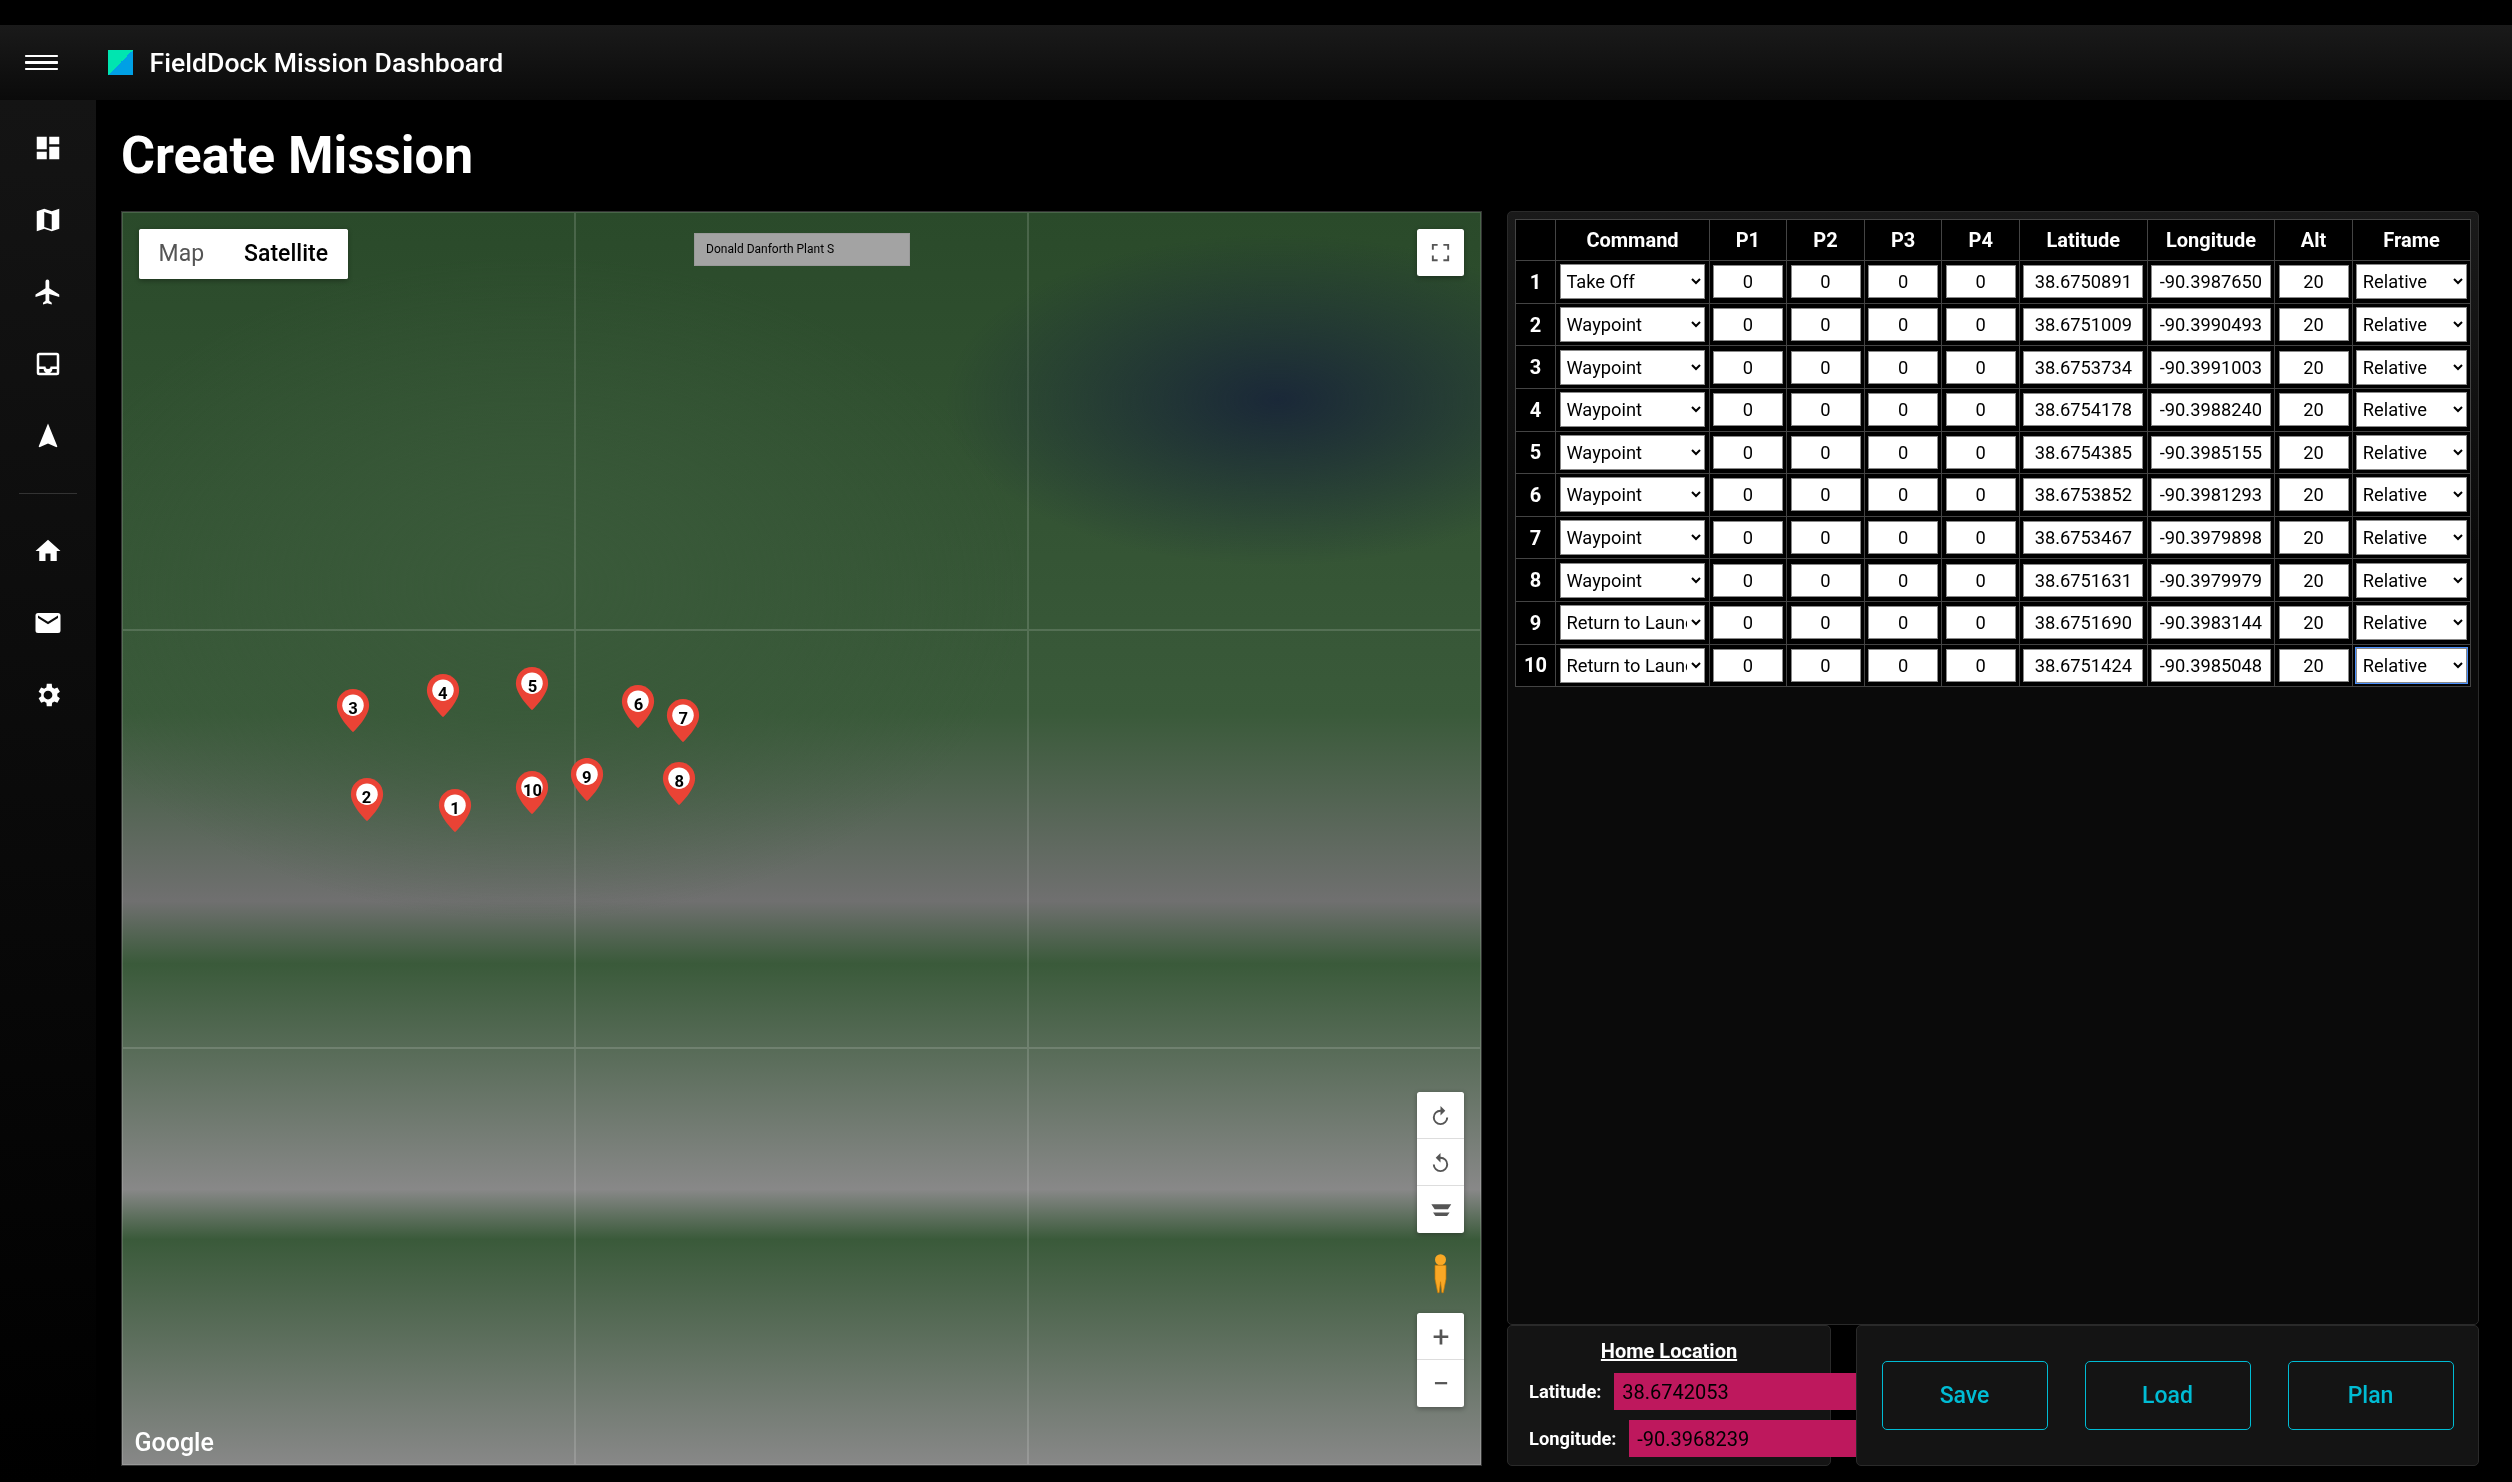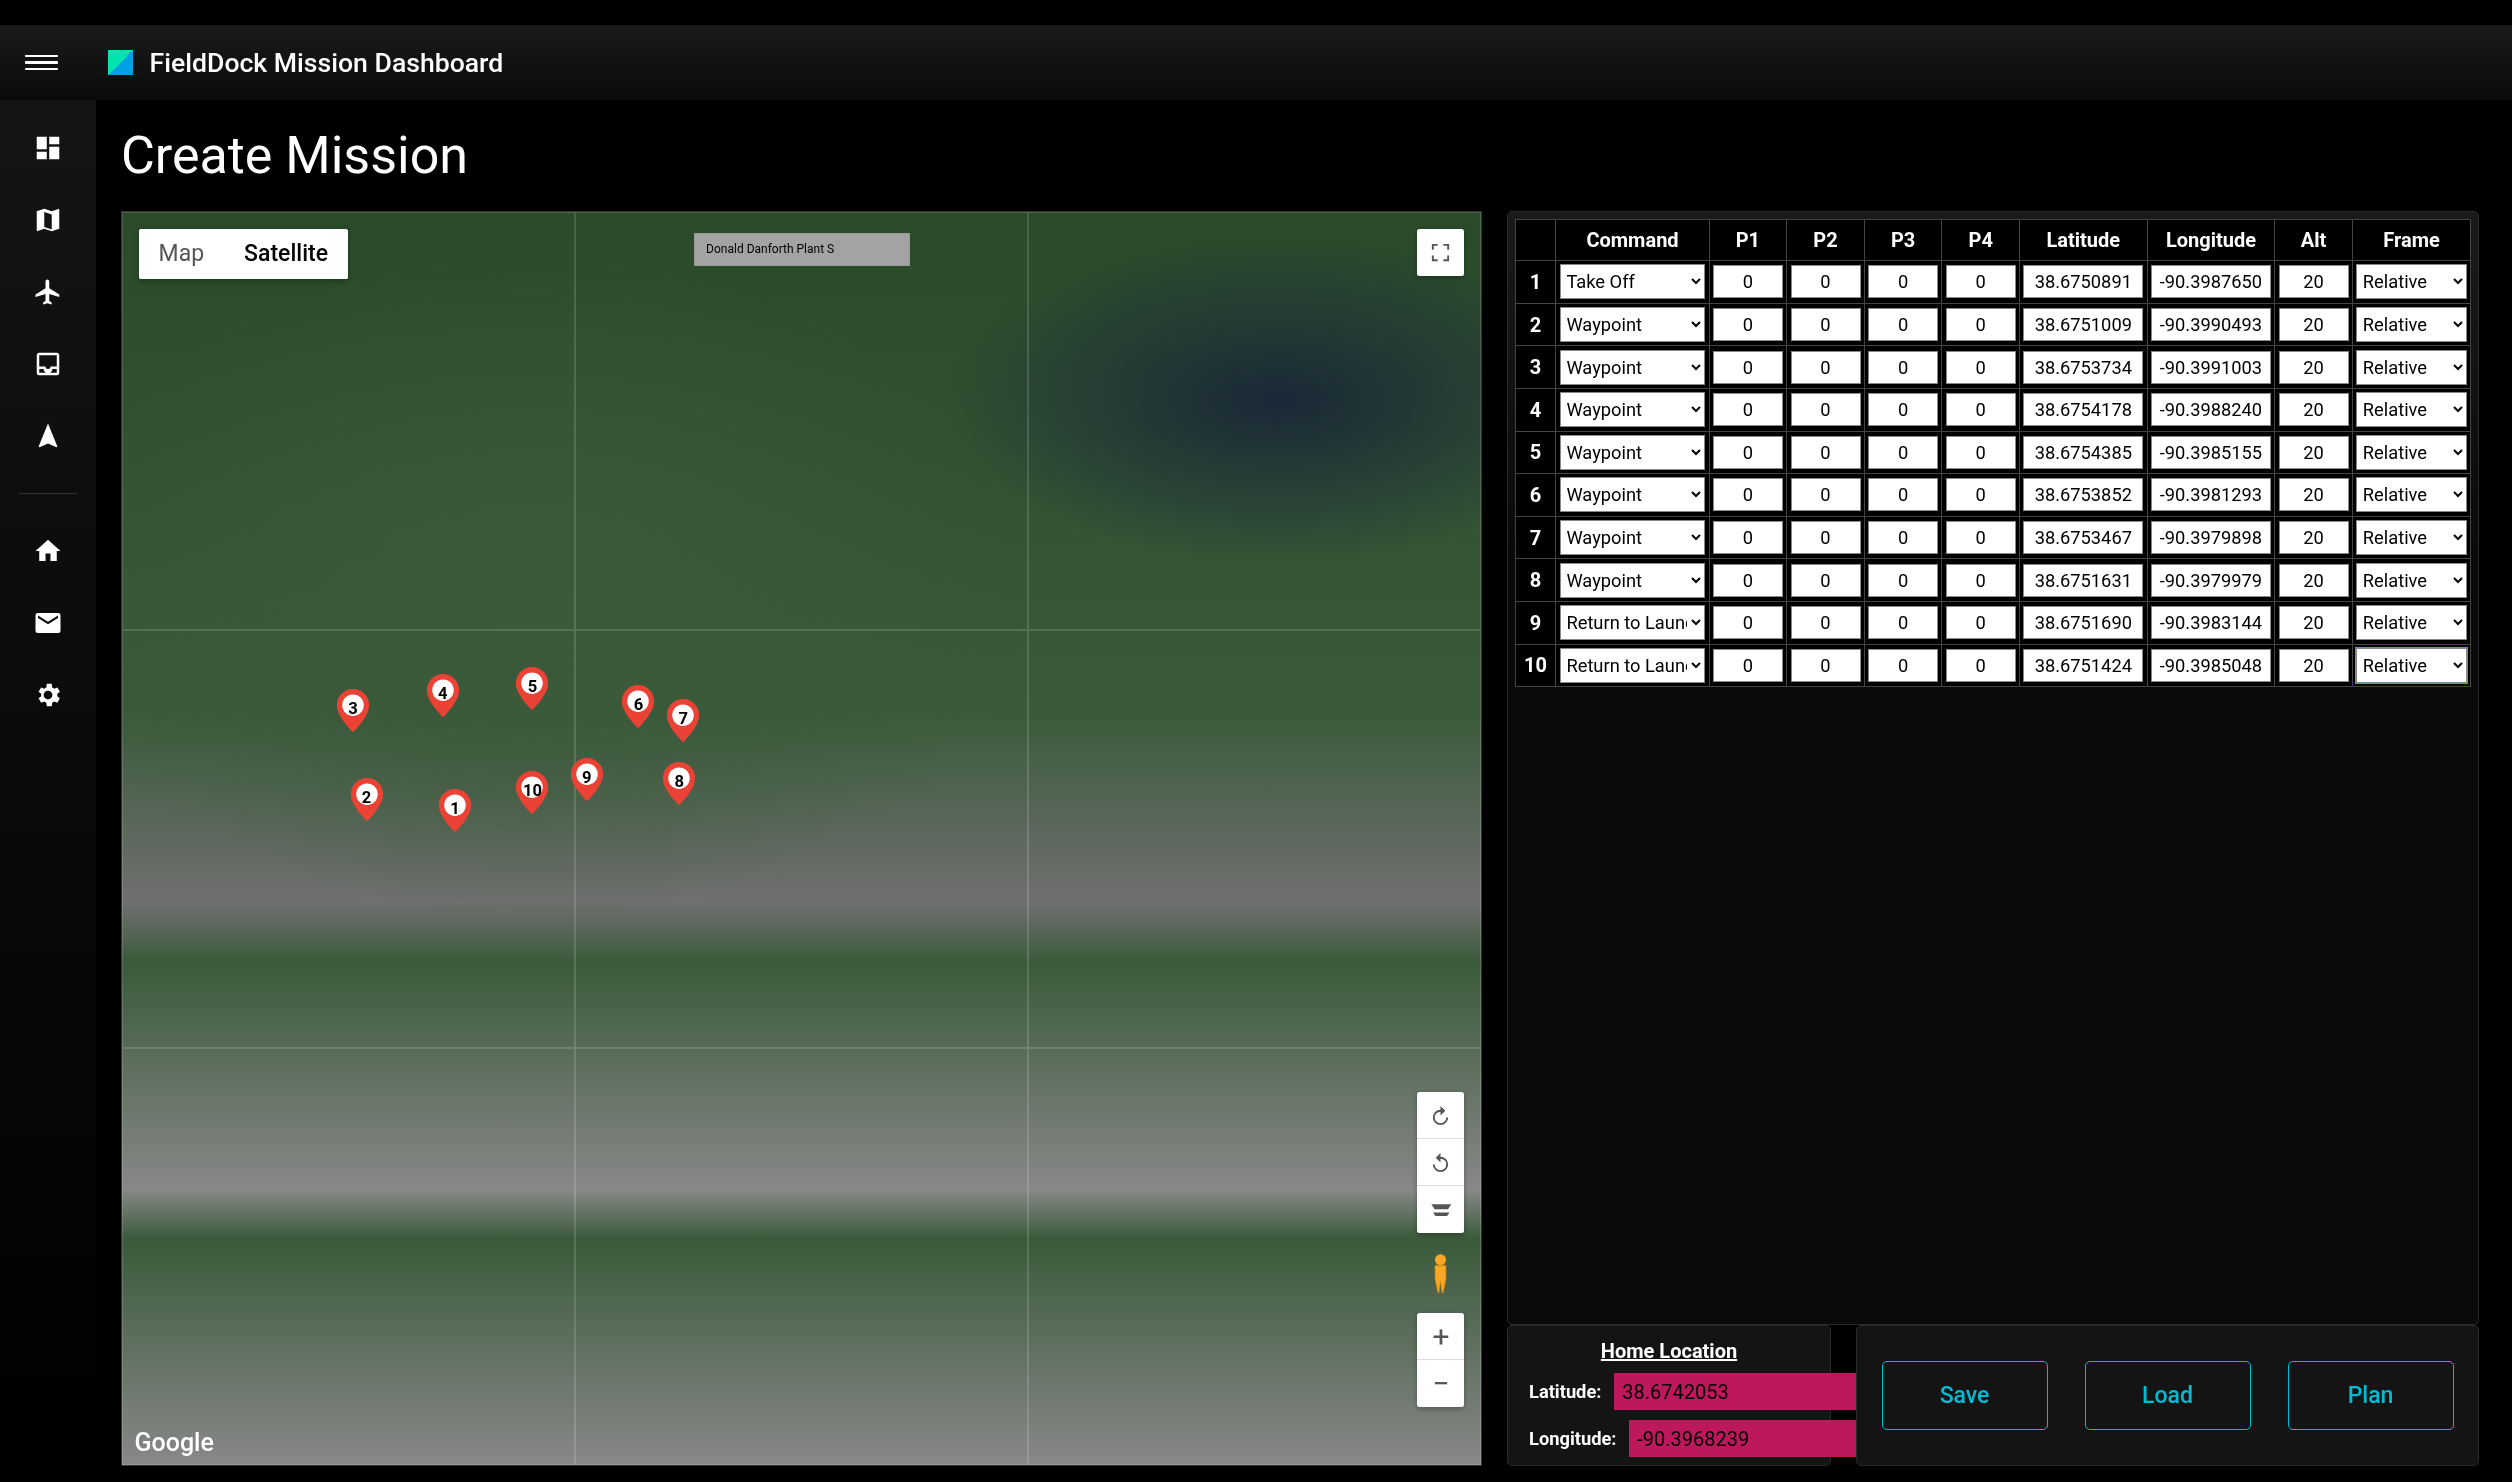--- a/index.html
+++ b/index.html
@@ -8,21 +8,21 @@
 .appbar{height:75px;background:linear-gradient(180deg,#1a1a1a,#0a0a0a);display:flex;align-items:center;padding:0 25px}
 .menu-btn{width:33px;height:33px;display:flex;flex-direction:column;justify-content:center;gap:4.2px;cursor:pointer;margin-right:50px}
 .menu-btn span{height:2.5px;background:#fff;border-radius:0.8px}
 .logo{width:25px;height:25px;background:linear-gradient(135deg,#00e5b0 50%,#00a0e5 50%);margin-right:16.6px}
 .app-title{font-size:26.6px;font-weight:500}
 .main{display:flex;height:calc(100% - 100px)}
 .sidebar{width:96px;background:linear-gradient(180deg,#141414,#000);display:flex;flex-direction:column;align-items:center;padding-top:33px;gap:42px}
 .sidebar-icon{width:30px;height:30px;cursor:pointer;fill:#fff;display:flex;align-items:center;justify-content:center}
 .sidebar-divider{width:60%;height:0.8px;background:#333}
 .content{flex:1;padding:25px 33px 16.6px 25px;display:flex;flex-direction:column}
-.page-title{font-size:52px;font-weight:400;margin-bottom:25px}
+.page-title{font-size:52px;font-weight:700;margin-bottom:25px}
 .workspace{flex:1;display:flex;gap:25px;min-height:0}
 .map-panel{flex:1;position:relative;border:0.8px solid #333;background:#2a3a2a;overflow:hidden}
 .map-img{position:absolute;inset:0;background:
   radial-gradient(ellipse 332px 166px at 85% 15%,#1a2838,transparent),
   radial-gradient(ellipse 498px 332px at 30% 30%,#3a5a3a,transparent),
   linear-gradient(180deg,#2a4a2a 0%,#3a5a3a 40%,#707070 55%,#3a5a3a 60%,#888 78%,#3a5a3a 82%,#888 100%);
   }
 .map-grid{position:absolute;inset:0;display:grid;grid-template-columns:repeat(3,1fr);grid-template-rows:repeat(3,1fr)}
 .map-grid div{border:0.4px solid rgba(255,255,255,.15)}
 .map-type{position:absolute;top:16.6px;left:16.6px;display:flex;background:#fff;border-radius:2.5px;overflow:hidden;box-shadow:0 1.7px 5px rgba(0,0,0,.3)}

